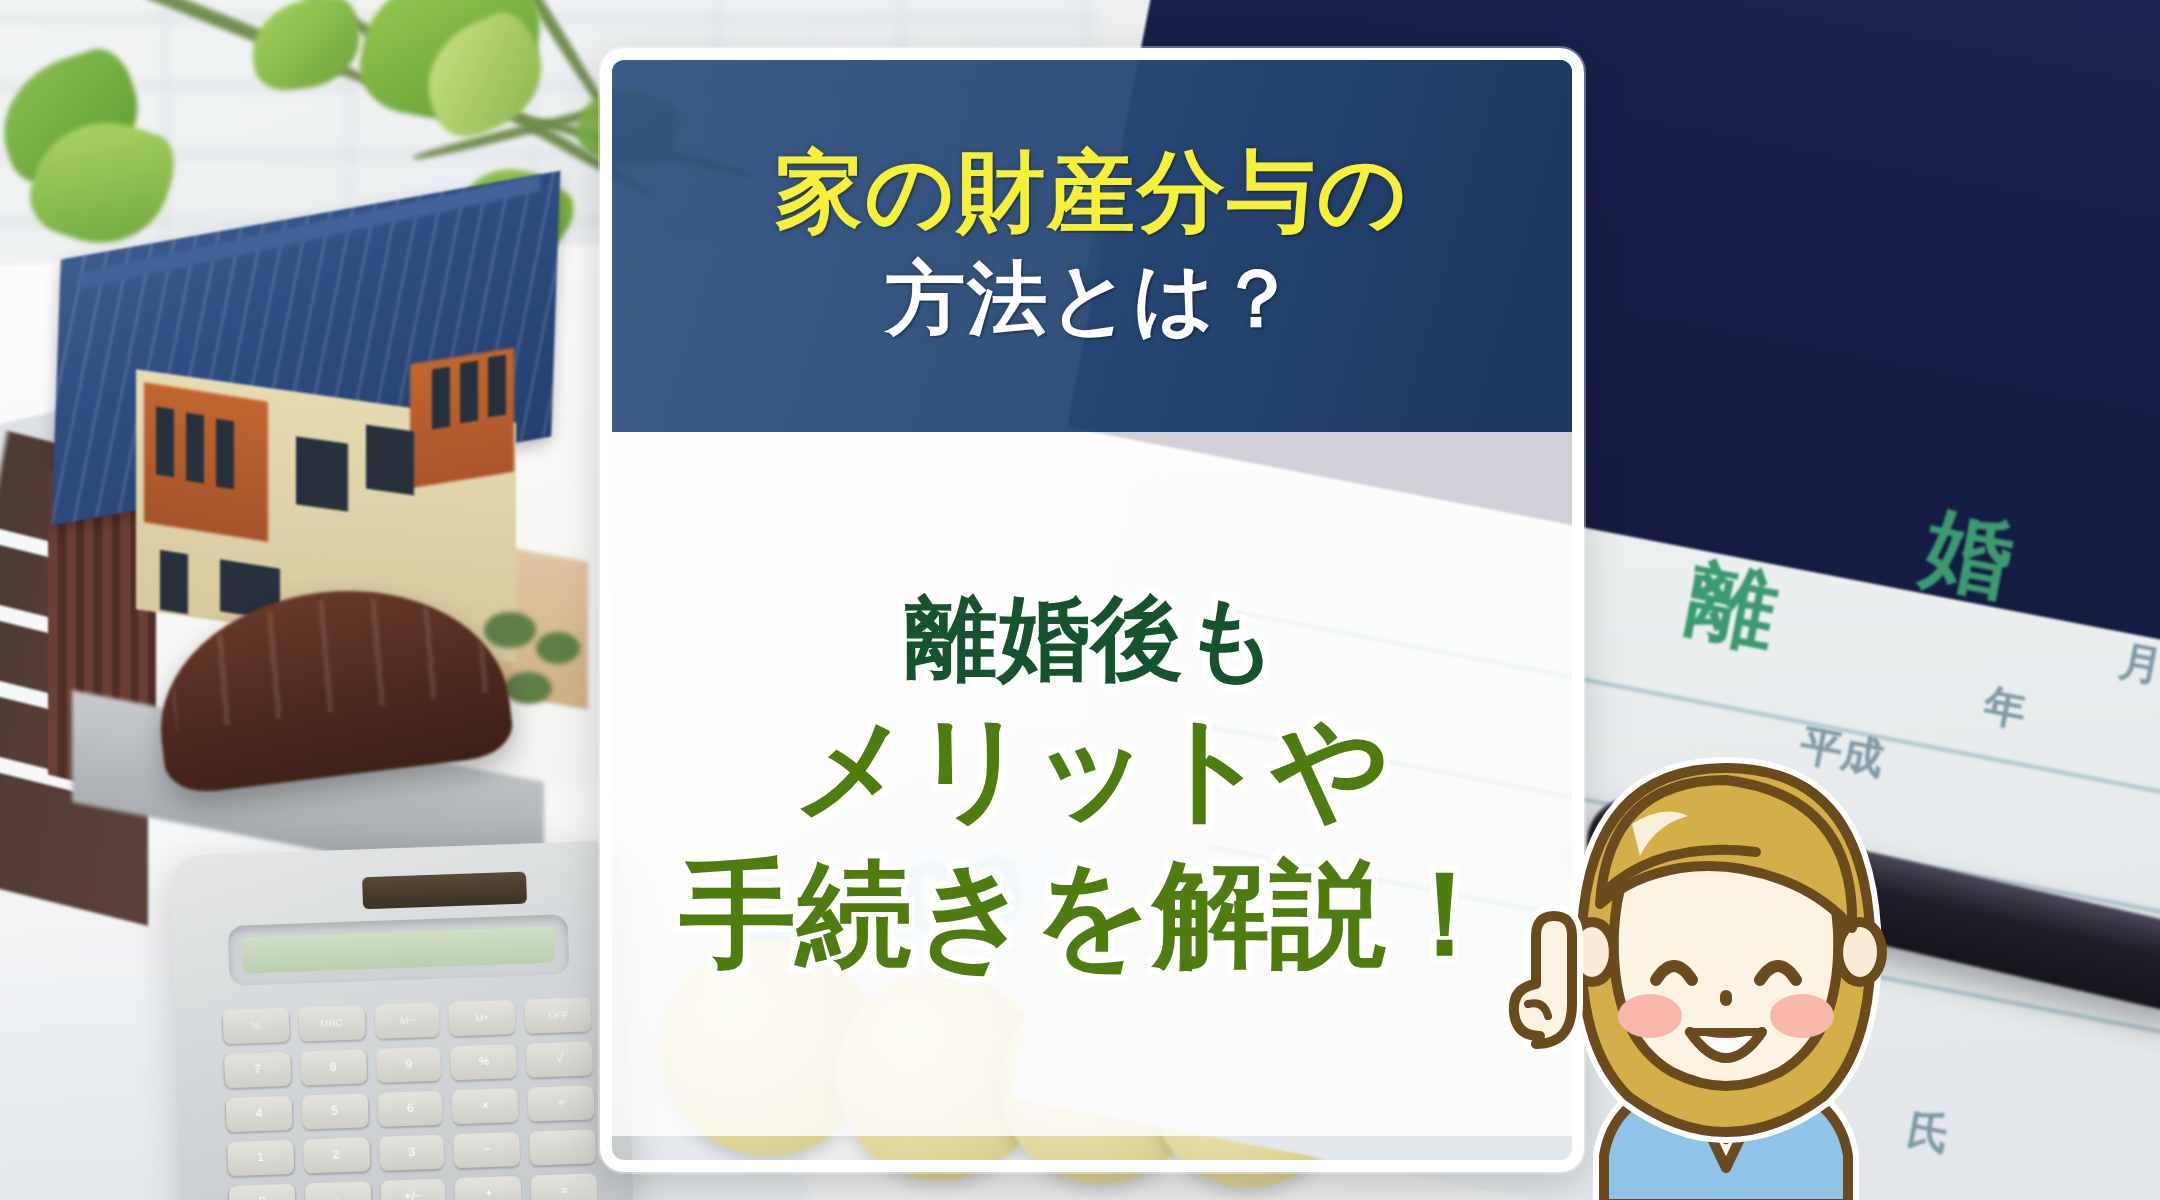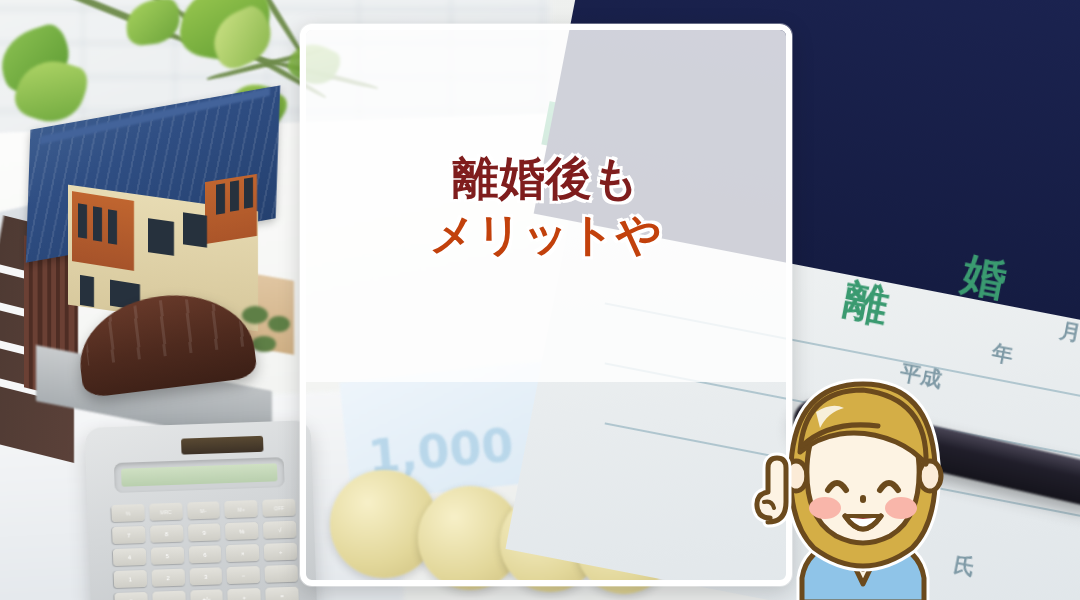--- a/index.html
+++ b/index.html
@@ -137,23 +137,23 @@
      text-shadow:0 0 3px rgba(0,0,0,.25), 1px 1px 0 rgba(0,0,0,.18);}
   .hline2{font-size:40px;color:#ffffff;
      text-shadow:0 0 3px rgba(0,0,0,.25), 1px 1px 0 rgba(0,0,0,.18);}
 
   .bline{font-weight:700;letter-spacing:.5px;line-height:1.22;
      font-family:"DejaVu Sans","Liberation Sans",sans-serif;
      text-shadow:
         2px 0 0 #fff,-2px 0 0 #fff,0 2px 0 #fff,0 -2px 0 #fff,
         2px 2px 0 #fff,-2px 2px 0 #fff,2px -2px 0 #fff,-2px -2px 0 #fff,
         3px 3px 0 #fff,-3px -3px 0 #fff,3px -3px 0 #fff,-3px 3px 0 #fff;}
-  .b-red{font-size:46px;color:#7f1d1d;}
+  .b-red{font-size:46px;color:#14532d;}
   .b-green{font-size:46px;color:#1f7a30;}
-  .b-gray{font-size:45px;color:#c2410c;}
+  .b-gray{font-size:58px;color:#4d7c0f;}
 
   
   .char{position:absolute;left:744px;top:372px;width:230px;height:230px;}
   .char svg{display:block;}
 </style>
 </head>
 <body>
 
 <div class="stage">
 
@@ -268,24 +268,29 @@
         <div class="key">+/−</div>
         <div class="key">+</div>
         <div class="key">=</div>
       </div>
     </div>
 
   </div>
 
   <div class="card">
 
+    <div class="card-banner">
+      <div class="hline hline1">家の財産分与の</div>
+      <div class="hline hline2">方法とは？</div>
+    </div>
 
     <div class="card-body">
       <div class="bline b-red">離婚後も</div>
       <div class="bline b-gray">メリットや</div>
+      <div class="bline b-gray">手続きを解説！</div>
     </div>
 
   </div>
 
   <div class="char">
     <svg width="230" height="230" viewBox="0 0 230 230" xmlns="http://www.w3.org/2000/svg">
       <g stroke="#6b4a1d" stroke-width="5" stroke-linecap="round" stroke-linejoin="round">
 
         <path d="M58 230 L58 206 Q62 178 96 168 L142 168 Q176 178 180 206 L180 230 Z" fill="#8FC4E8" stroke="#ffffff" stroke-width="11"></path>
         <path d="M58 230 L58 206 Q62 178 96 168 L142 168 Q176 178 180 206 L180 230 Z" fill="#8FC4E8" stroke="#6b4a1d" stroke-width="5"></path>

